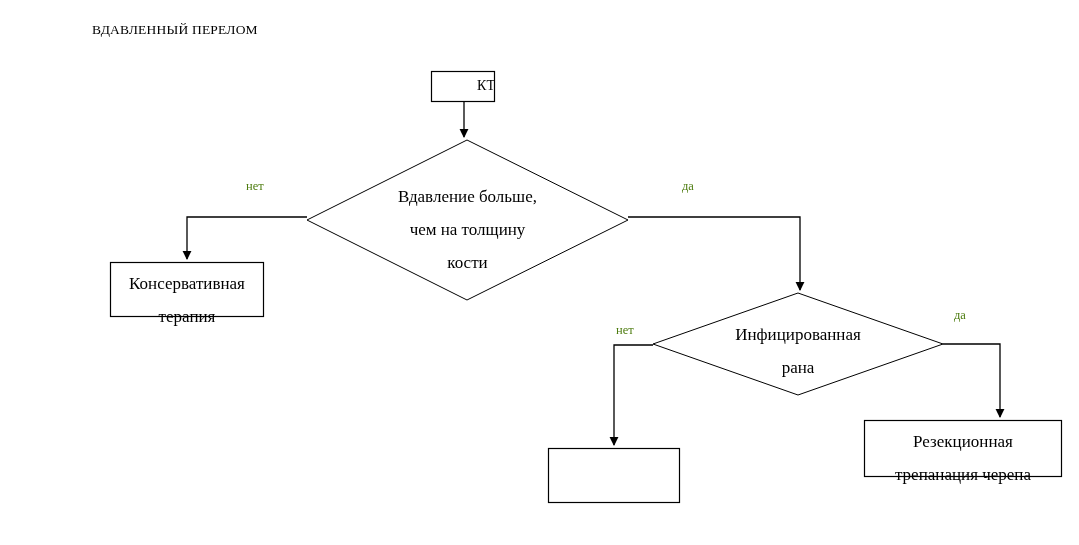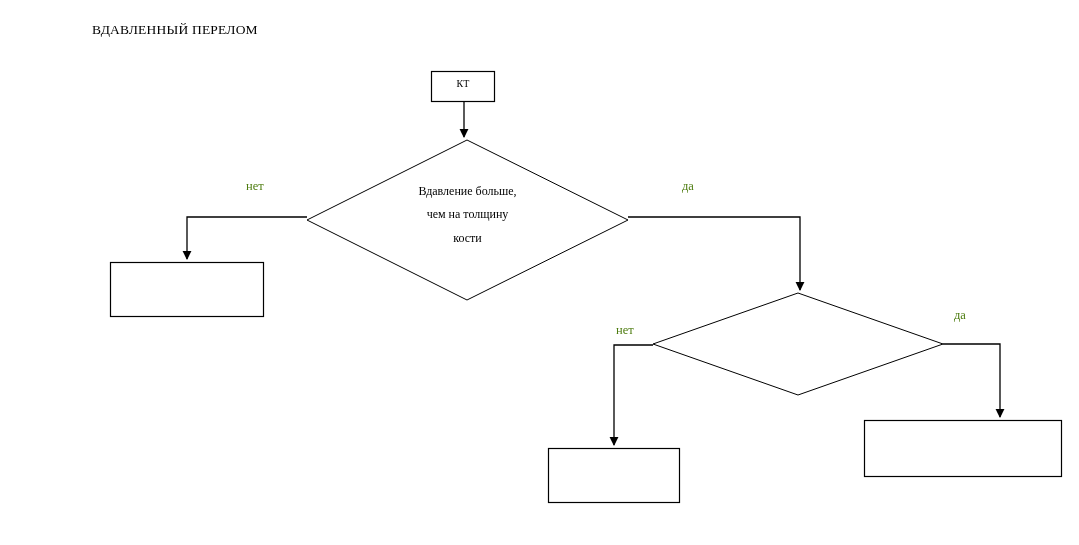--- a/index.html
+++ b/index.html
@@ -21,38 +21,38 @@
     left: 0;
     top: 0;
     width: 1079px;
     height: 545px;
   }
   .node-text {
     position: absolute;
     text-align: center;
     color: #000000;
     line-height: 1.95;
-    font-size: 12px;
+    font-size: 17px;
     white-space: pre-line;
     pointer-events: none;
   }
   .title {
     position: absolute;
     left: 92px;
     top: 22px;
     font-size: 13.5px;
     letter-spacing: 0.2px;
     color: #000000;
   }
   .edge-label {
     position: absolute;
     font-size: 12.5px;
     color: #4d7c0f;
   }
-  .box-label-kt { left: 431px; top: 78px; width: 64px; font-size: 10px; line-height: 1.2; }
+  .box-label-kt { left: 431px; top: 78px; width: 64px; font-size: 14px; line-height: 1.2; text-align: right; }
   .box-label-cons { left: 110px; top: 267px; width: 154px; }
   .box-label-prim { left: 547px; top: 453px; width: 132px; }
   .box-label-resec { left: 864px; top: 425px; width: 198px; }
   .diamond-label-1 { left: 330px; top: 180px; width: 275px; }
   .diamond-label-2 { left: 680px; top: 318px; width: 236px; }
   .lbl-net-1 { left: 246px; top: 179px; }
   .lbl-da-1  { left: 682px; top: 179px; }
   .lbl-net-2 { left: 616px; top: 323px; }
   .lbl-da-2  { left: 954px; top: 308px; }
 </style>
@@ -92,23 +92,29 @@
 
     <path d="M 943 344 L 1000 344 L 1000 417" fill="none" stroke="#000000" stroke-width="1.3" marker-end="url(#arrow)"></path>
   </svg>
 
   <div class="node-text box-label-kt">КТ</div>
 
   <div class="node-text diamond-label-1">Вдавление больше,
 чем на толщину
 кости</div>
 
+  <div class="node-text box-label-cons">Консервативная
+терапия</div>
+
+  <div class="node-text diamond-label-2">Инфицированная
+рана</div>
 
 
-
+  <div class="node-text box-label-resec">Резекционная
+трепанация черепа</div>
 
   <div class="edge-label lbl-net-1">нет</div>
 
   <div class="edge-label lbl-da-1">да</div>
 
   <div class="edge-label lbl-net-2">нет</div>
 
   <div class="edge-label lbl-da-2">да</div>
 
 </div>

